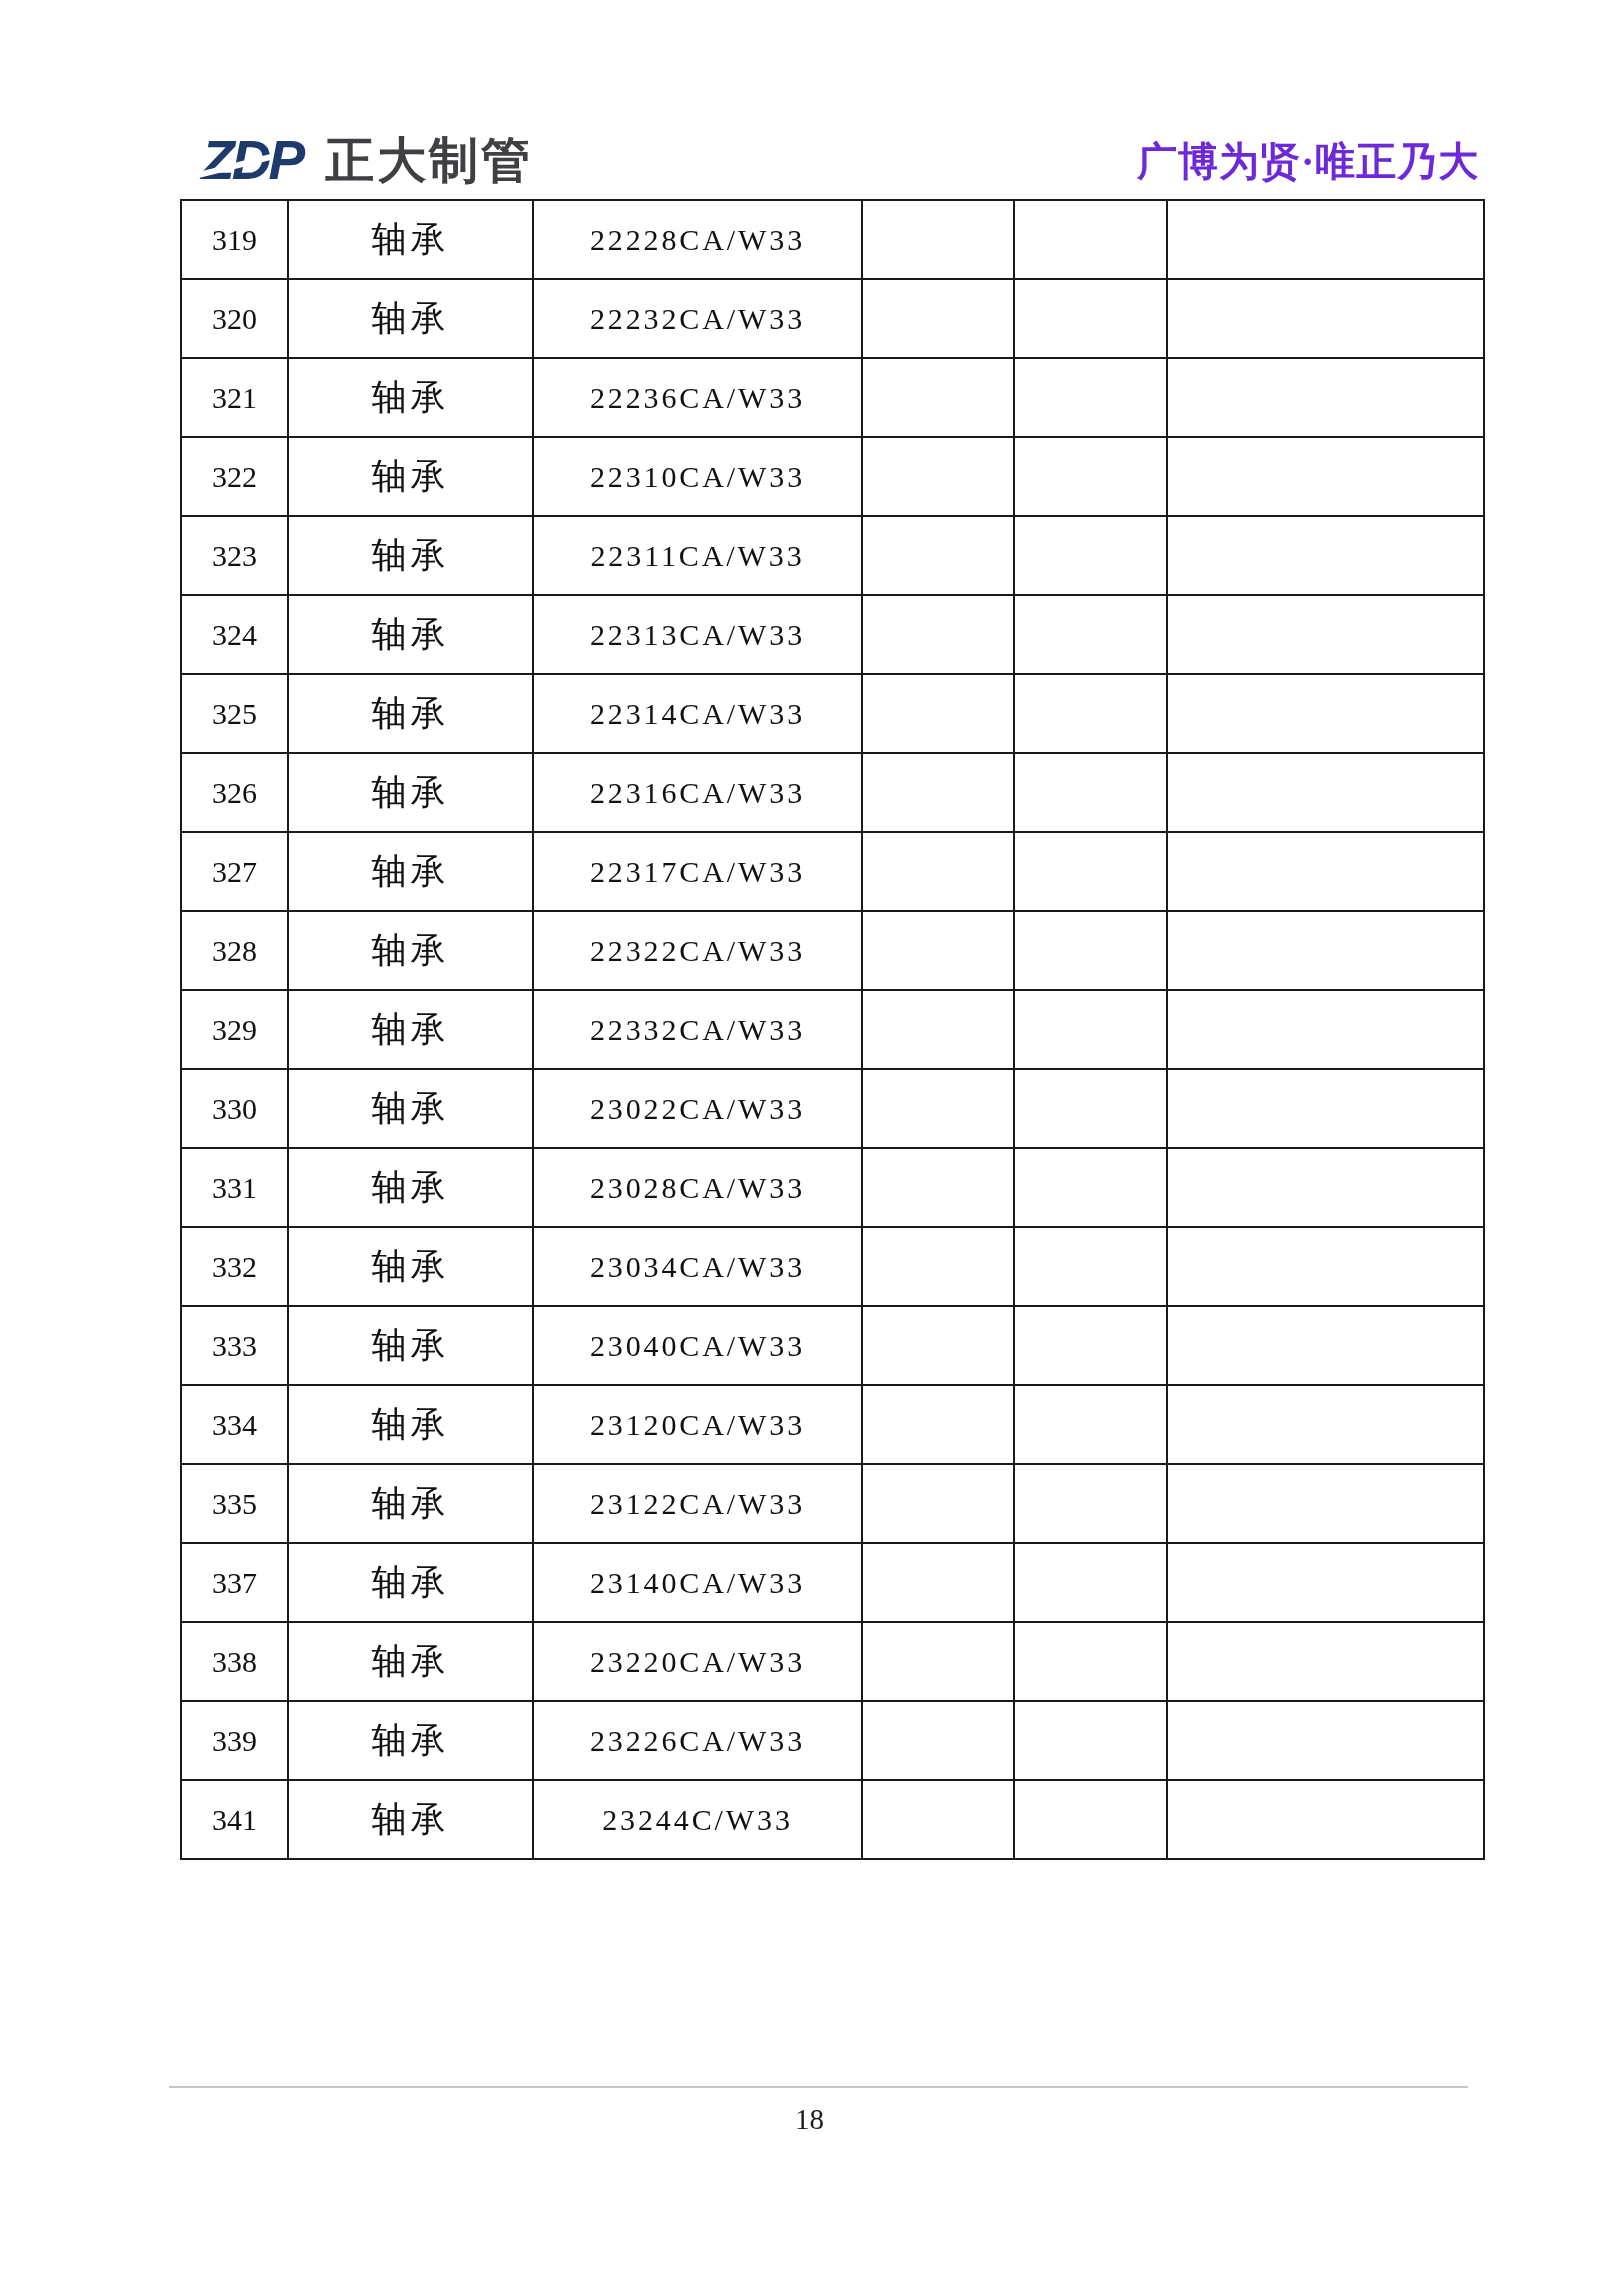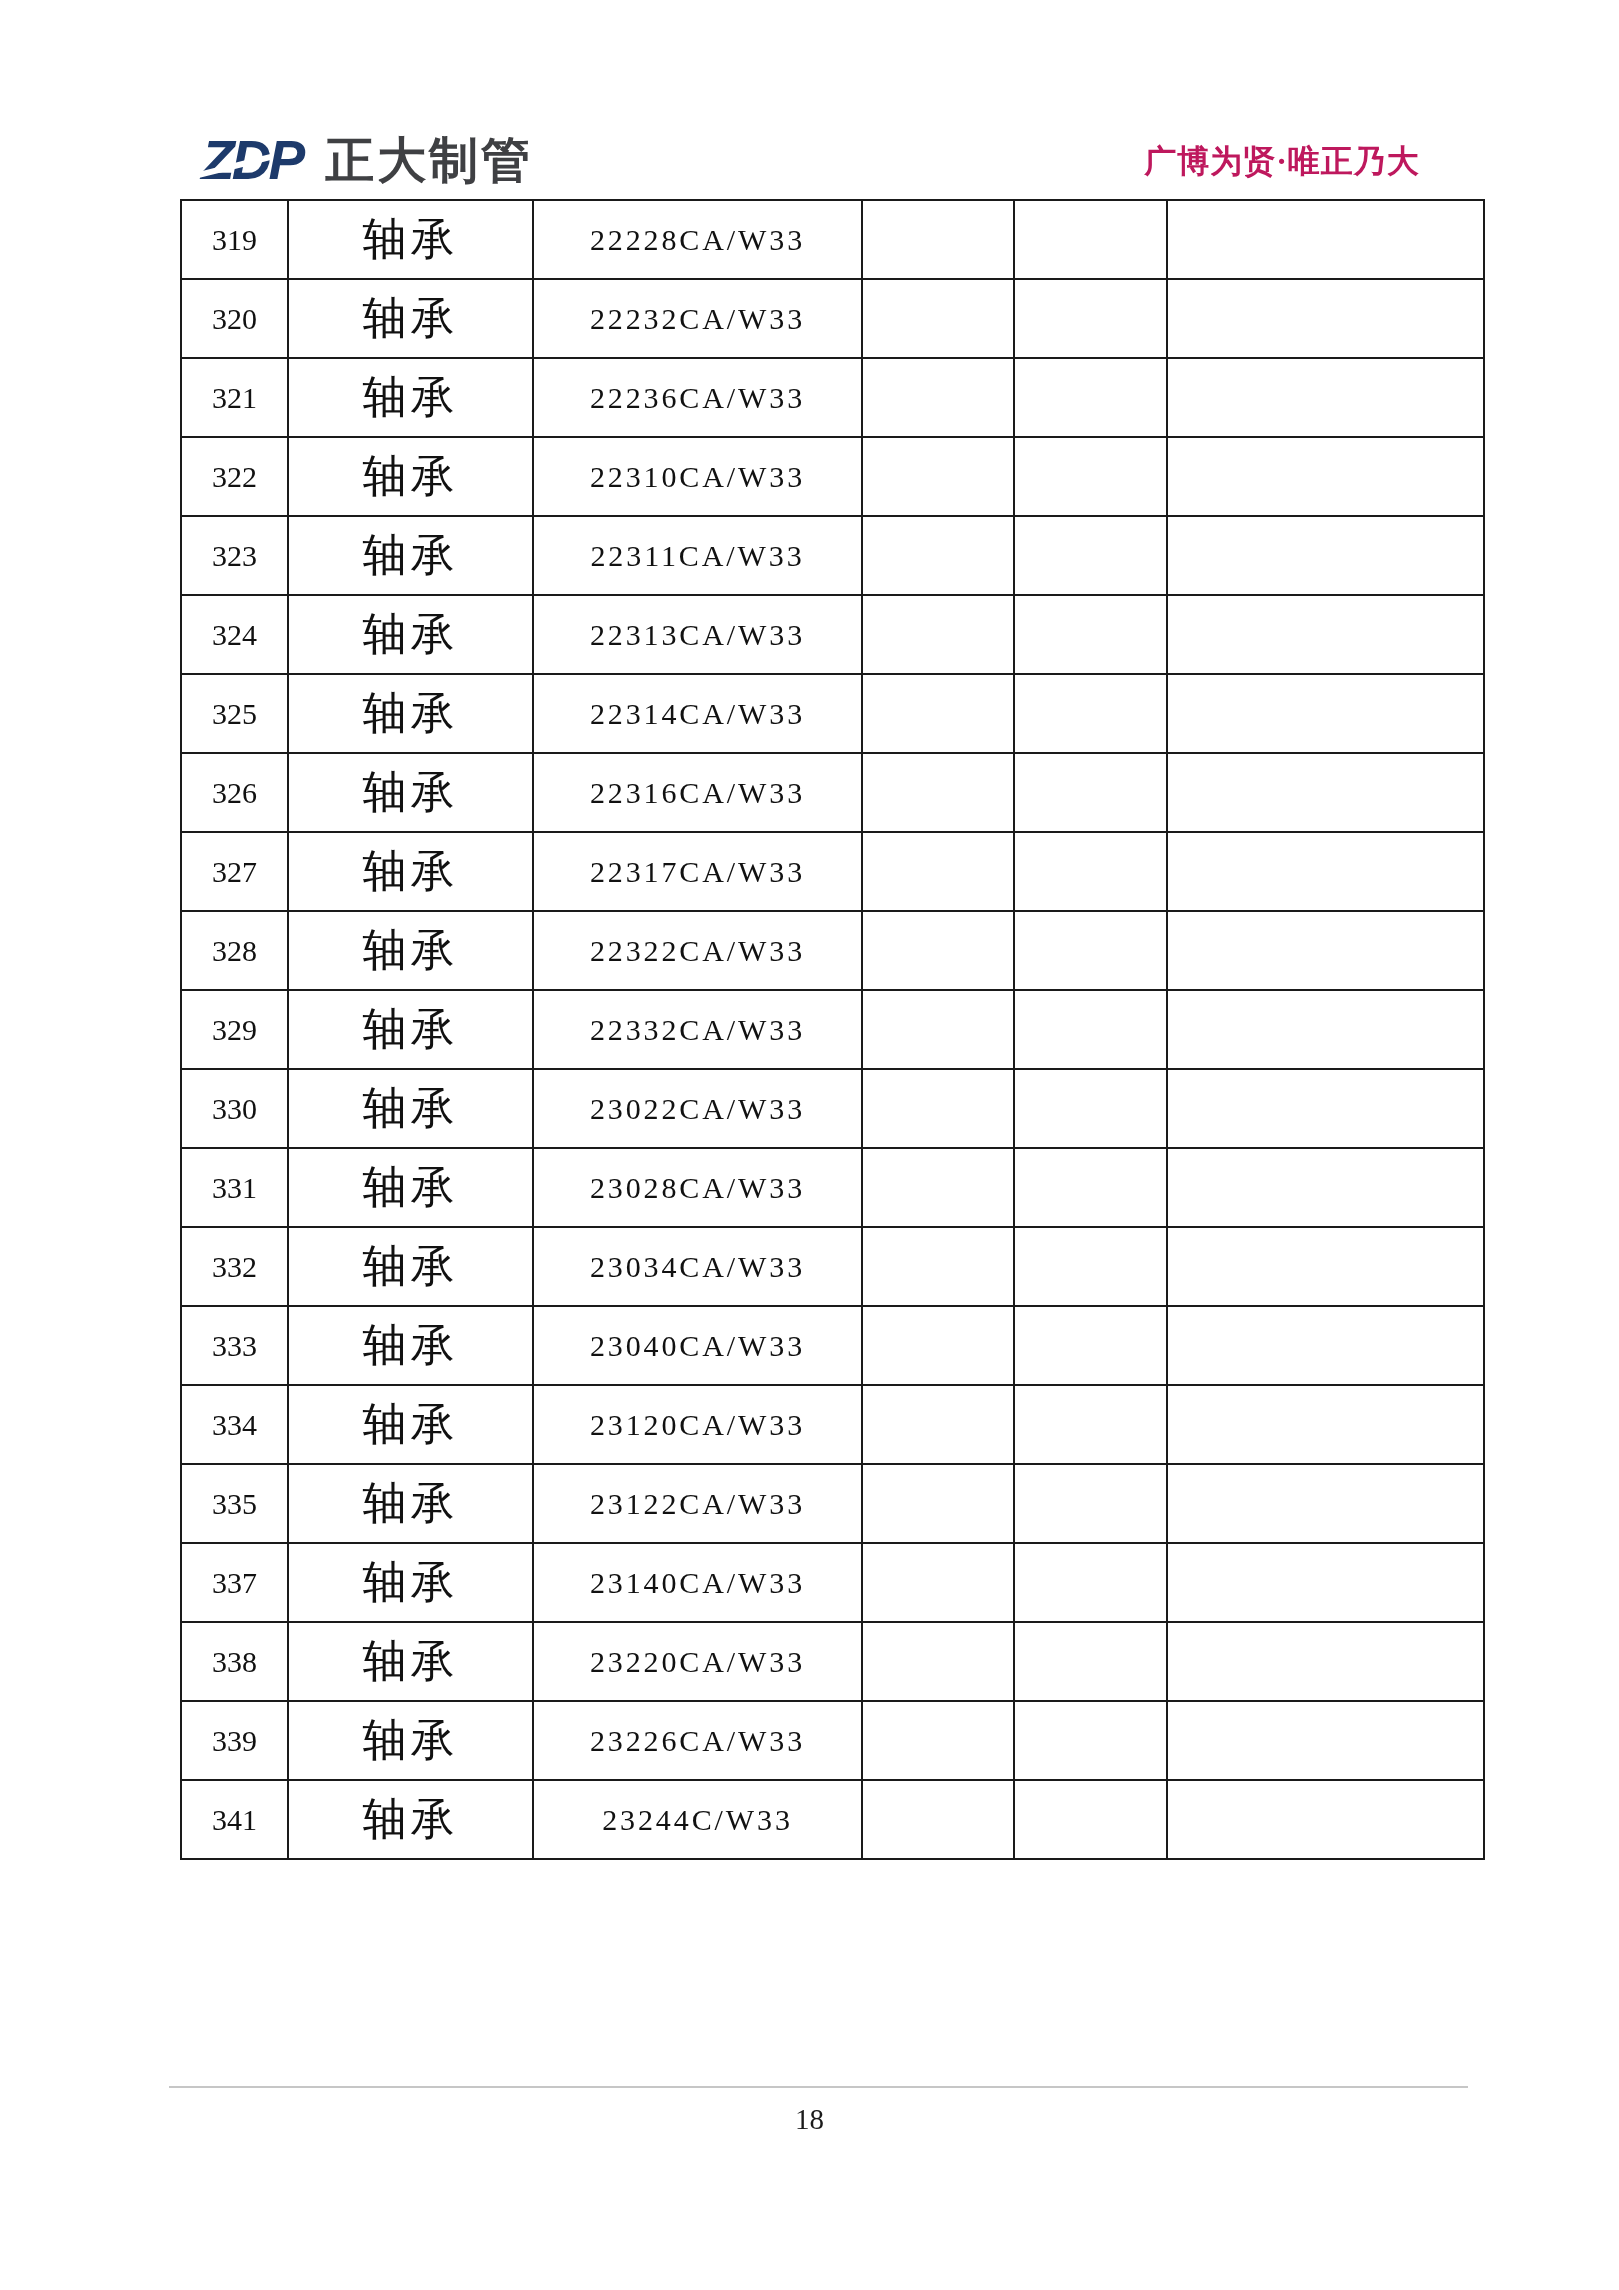--- a/index.html
+++ b/index.html
@@ -56,24 +56,24 @@
     margin-left: 23px;
   }
   .slogan {
     position: absolute;
     left: 1137px;
     top: 143px;
     width: 290px;
     text-align: center;
     font-family: "Liberation Serif", serif;
     font-weight: 600;
-    font-size: 32px;
+    font-size: 40px;
     line-height: 37px;
     letter-spacing: 1px;
-    color: #be185d;
+    color: #6d28d9;
     white-space: nowrap;
   }
 
   
   table.parts {
     position: absolute;
     left: 180px;
     top: 199px;
     width: 1303px;
     border-collapse: collapse;
@@ -85,21 +85,21 @@
     height: 79px;
     text-align: center;
     vertical-align: middle;
     overflow: hidden;
   }
   td.c-no {
     font-size: 30px;
     font-family: "Liberation Serif", serif;
   }
   td.c-item {
-    font-size: 44px;
+    font-size: 35px;
     font-family: "Liberation Serif", serif;
     letter-spacing: 3.9px;
     border-radius: 15px;
   }
   td.c-model {
     font-size: 30px;
     font-family: "Liberation Serif", serif;
     letter-spacing: 2.9px;
   }
 

